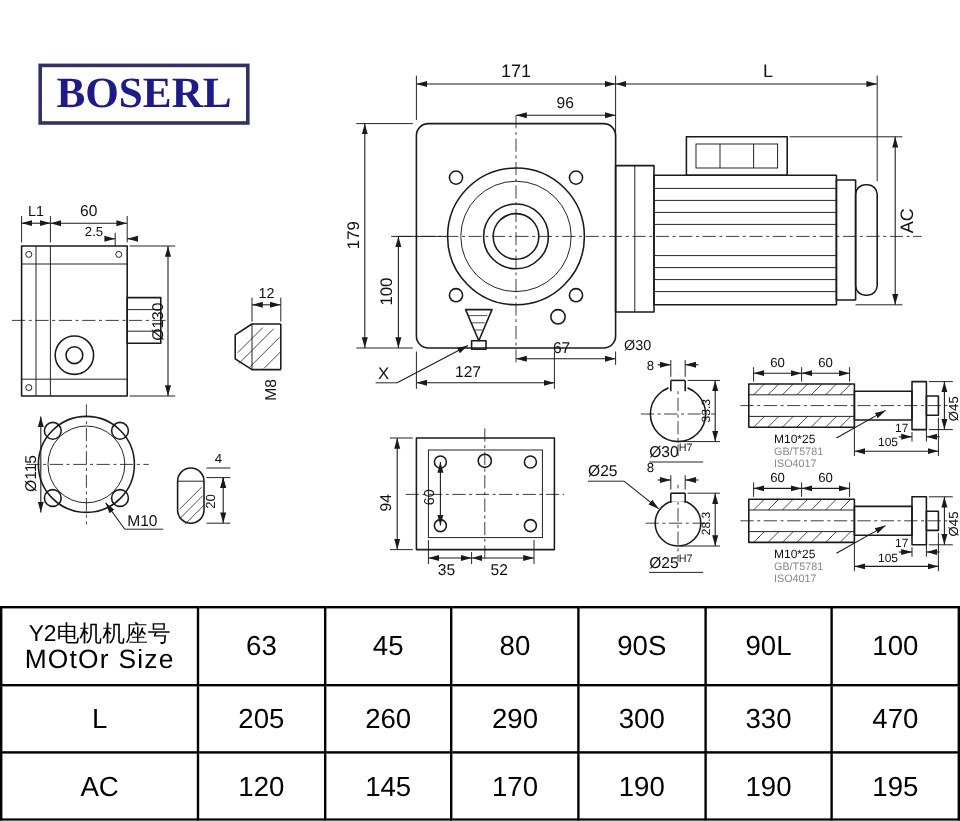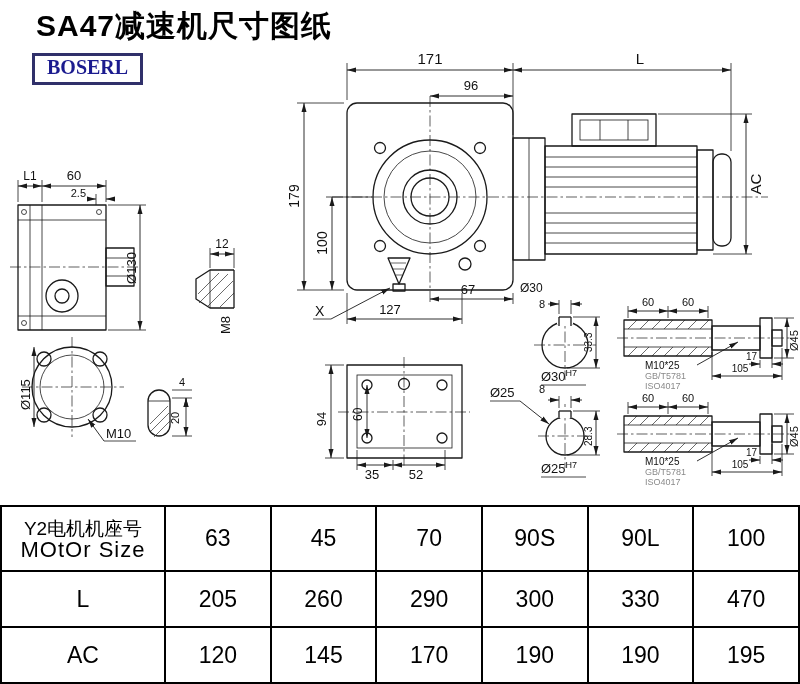--- a/index.html
+++ b/index.html
@@ -1,21 +1,21 @@
 <!DOCTYPE html>
 <html><head>
 <meta charset="utf-8">
 <style>
   html,body{margin:0;padding:0;}
   .page{position:relative;width:800px;height:684px;background:#fff;overflow:hidden;
         font-family:"Liberation Sans",sans-serif;}
   .title{position:absolute;left:36px;top:6px;font-size:30px;font-weight:bold;
          letter-spacing:1px;color:#000;white-space:nowrap;}
   .logo{position:absolute;left:32px;top:53px;border:3px solid #30306a;padding:0 12px 3px 12px;
-        font-family:"Liberation Serif",serif;font-weight:bold;font-size:20px;color:#1b1b8f;}
+        font-family:"Liberation Serif",serif;font-weight:bold;font-size:36px;color:#1b1b8f;}
   svg.drawing{position:absolute;left:0;top:0;}
   svg .ln{stroke:#1a1a1a;fill:none;stroke-width:1.3;stroke-linejoin:round;}
   svg .thin{stroke:#1a1a1a;fill:none;stroke-width:0.8;}
   svg .dim{stroke:#1a1a1a;fill:none;stroke-width:0.9;}
   svg .cl{stroke:#1a1a1a;fill:none;stroke-width:0.7;stroke-dasharray:11 3 2.5 3;}
   svg .hx{stroke:#1a1a1a;fill:none;stroke-width:0.65;}
   svg text{font-family:"Liberation Sans",sans-serif;fill:#111;stroke:none;}
   svg .t9{font-size:9px}svg .t10{font-size:10px}svg .t11{font-size:11px}
   svg .t12{font-size:12px}svg .t13{font-size:13px}svg .t14{font-size:14px}svg .t15{font-size:15px}
   svg .gray{fill:#8a8a8a;}
@@ -350,42 +350,41 @@
       <line class="thin" x1="782" y1="444" x2="782" y2="476"></line>
       <line class="dim" x1="712" y1="472" x2="782" y2="472" marker-start="url(#arr)" marker-end="url(#arr)"></line>
       <text class="t10" x="740" y="468" text-anchor="middle">105</text>
       <line class="thin" x1="774" y1="414" x2="794" y2="414"></line>
       <line class="thin" x1="774" y1="454" x2="794" y2="454"></line>
       <line class="dim" x1="787" y1="414" x2="787" y2="454" marker-start="url(#arr)" marker-end="url(#arr)"></line>
       <text class="t11" transform="translate(798,447) rotate(-90)">Ø45</text>
     </g>
   </svg>
 
-  <div class="title">SA47减速机尺寸图纸</div>
   <div class="logo">BOSERL</div>
 
   <table class="size-table">
     <colgroup>
         <col class="c0">
         <col>
         <col>
         <col>
         <col>
         <col>
         <col>
       </colgroup>
     <tbody>
       <tr class="hdr-row">
         <th>
           <div class="hdr-cn">Y2电机机座号</div>
           <div class="hdr-en">MOtOr Size</div>
         </th>
         <td>63</td>
         <td>45</td>
-        <td>70</td>
+        <td>80</td>
         <td>90S</td>
         <td>90L</td>
         <td>100</td>
       </tr>
       <tr class="data-row">
         <th>L</th>
         <td>205</td>
         <td>260</td>
         <td>290</td>
         <td>300</td>

